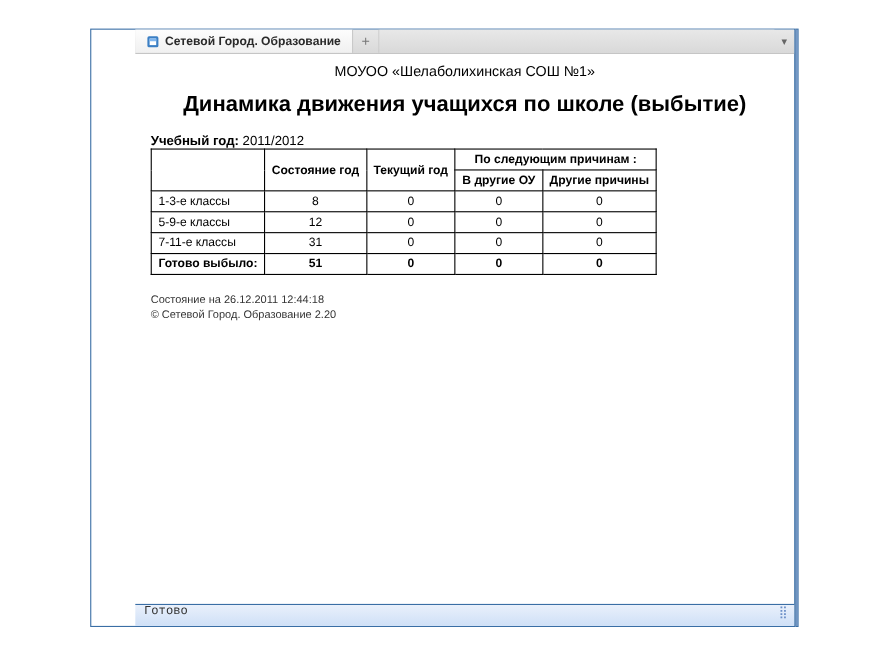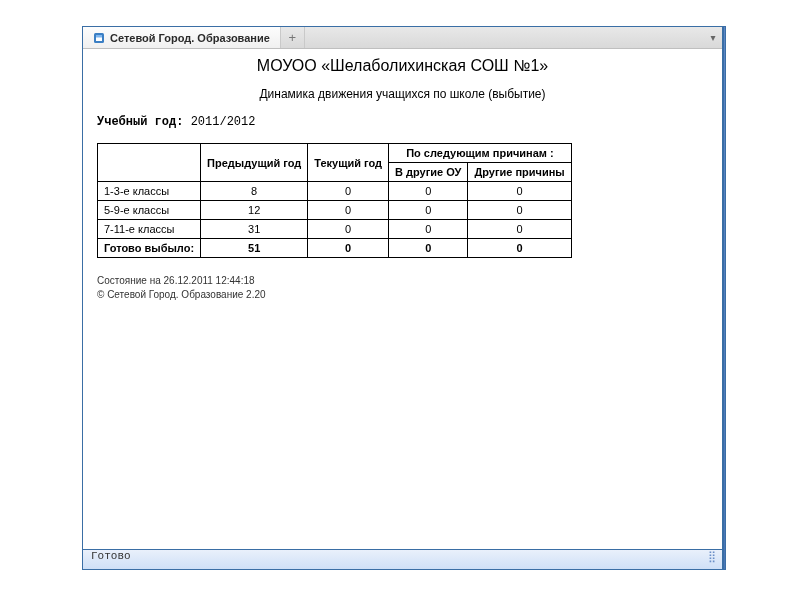--- a/index.html
+++ b/index.html
@@ -19,20 +19,21 @@
   }
   
   .window {
     position: absolute;
     left: 82px; top: 26px;
     width: 641px; height: 544px;
     border: 1px solid #3a6ea5;
     background: #fff;
     display: flex;
     flex-direction: column;
+    padding-left: 40px;
   }
   .tabbar {
     height: 22px;
     background: linear-gradient(#e8e8e8, #d9d9d9);
     border-bottom: 1px solid #bfbfbf;
     display: flex;
     align-items: stretch;
   }
   .tab {
     display: flex;
@@ -74,32 +75,30 @@
   }
 
   .content {
     flex: 1;
     position: relative;
     overflow: hidden;
     padding: 8px 14px 0 14px;
   }
   .org {
     text-align: center;
-    font-size: 16px;
+    font-size: 13px;
   }
   .page-title {
     text-align: center;
-    font-size: 12px;
-    font-weight: normal;
+    font-size: 20px;
+    font-weight: bold;
     margin: 12px 0 14px 0;
   }
   .yearline {
     font-size: 12px;
-    margin-bottom: 14px;
-    font-family: Liberation Mono, monospace;
   }
   .yearline .lbl { font-weight: bold; }
   .data-table {
     border-collapse: collapse;
     font-size: 11px;
   }
   .data-table th, .data-table td {
     border: 1px solid #000;
     padding: 3px 6px;
     white-space: nowrap;
@@ -176,21 +175,21 @@
       <div class="page-title">Динамика движения учащихся по школе (выбытие)</div>
       <div class="yearline">
         <span class="lbl">Учебный год:</span>
         <span>2011/2012</span>
       </div>
 
       <table class="data-table">
         <thead>
           <tr>
             <th rowspan="2"></th>
-            <th rowspan="2">Предыдущий год</th>
+            <th rowspan="2">Состояние год</th>
             <th rowspan="2">Текущий год</th>
             <th colspan="2">По следующим причинам :</th>
           </tr>
           <tr>
             <th>В другие ОУ</th>
             <th>Другие причины</th>
           </tr>
         </thead>
         <tbody>
           <tr>

